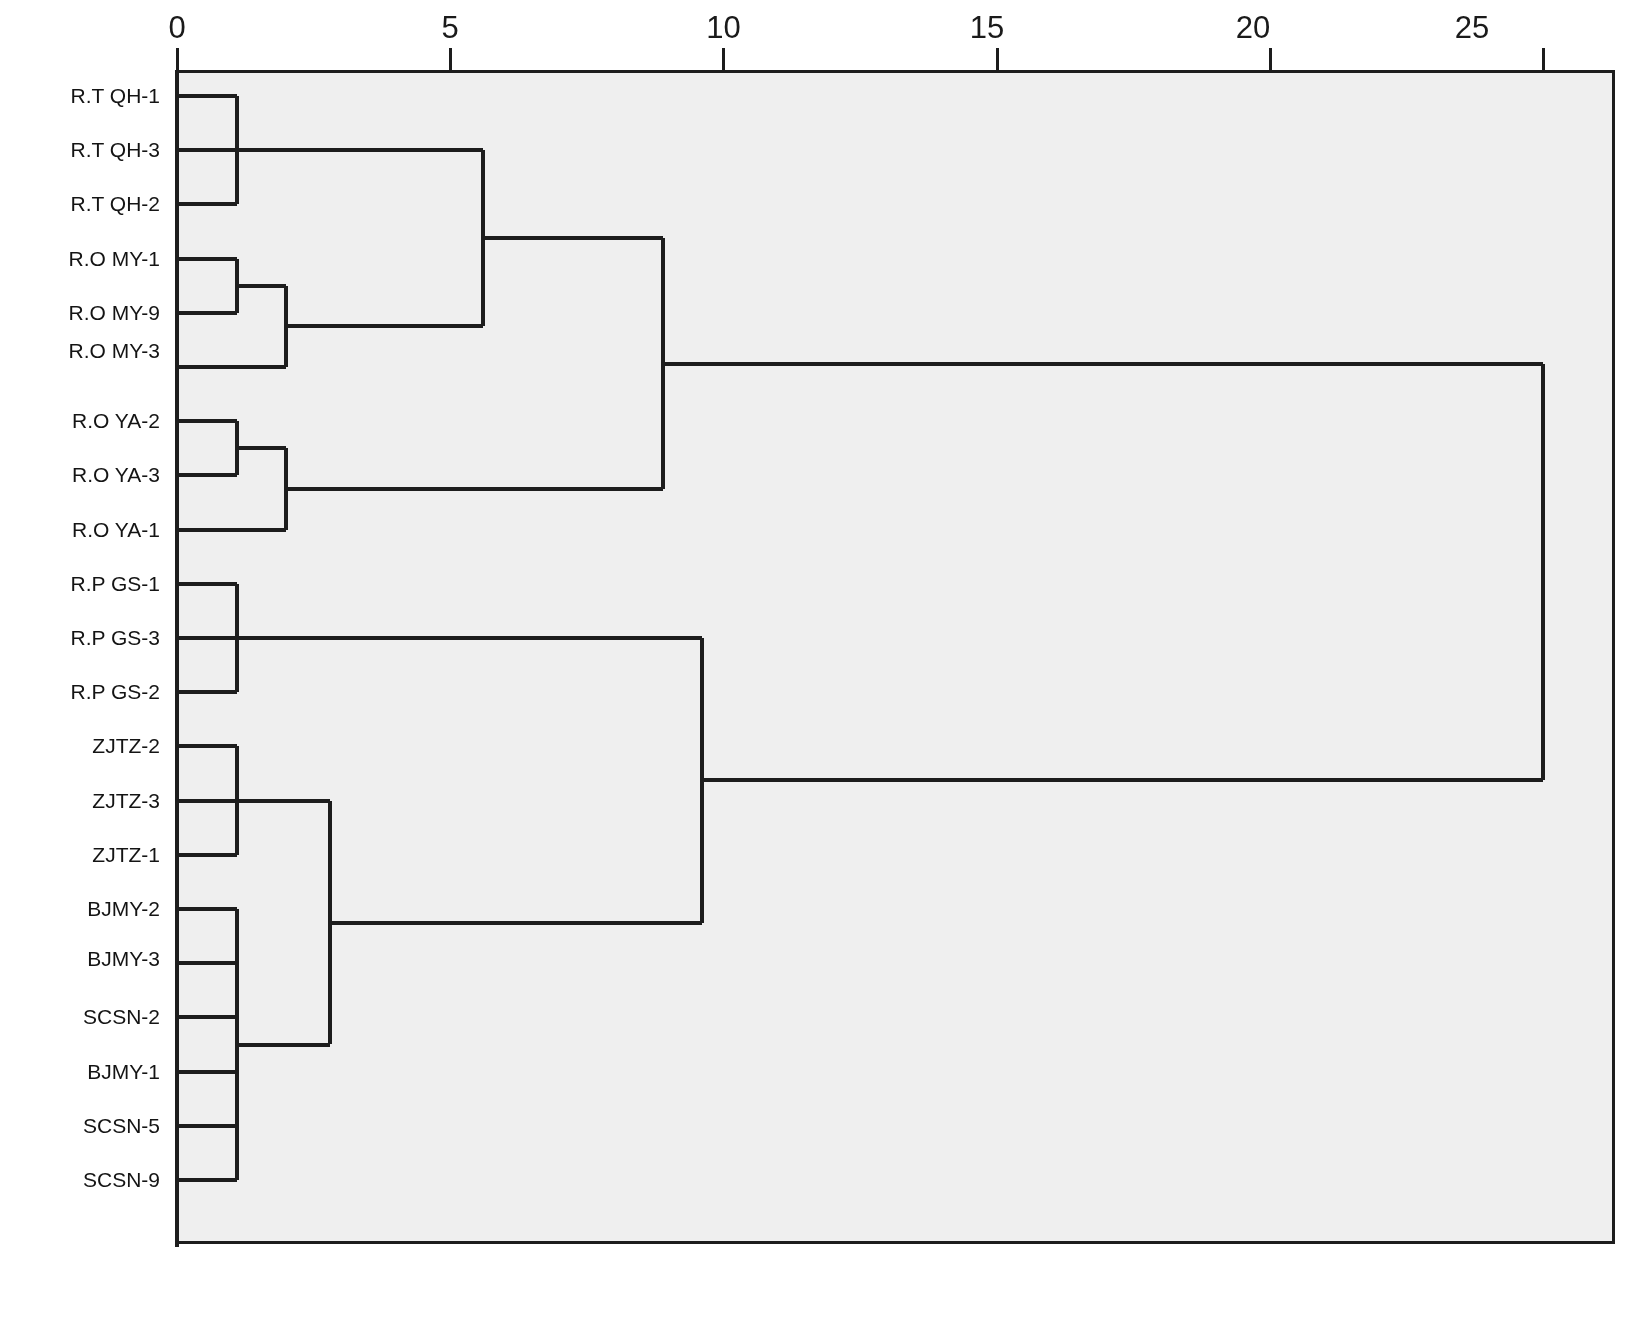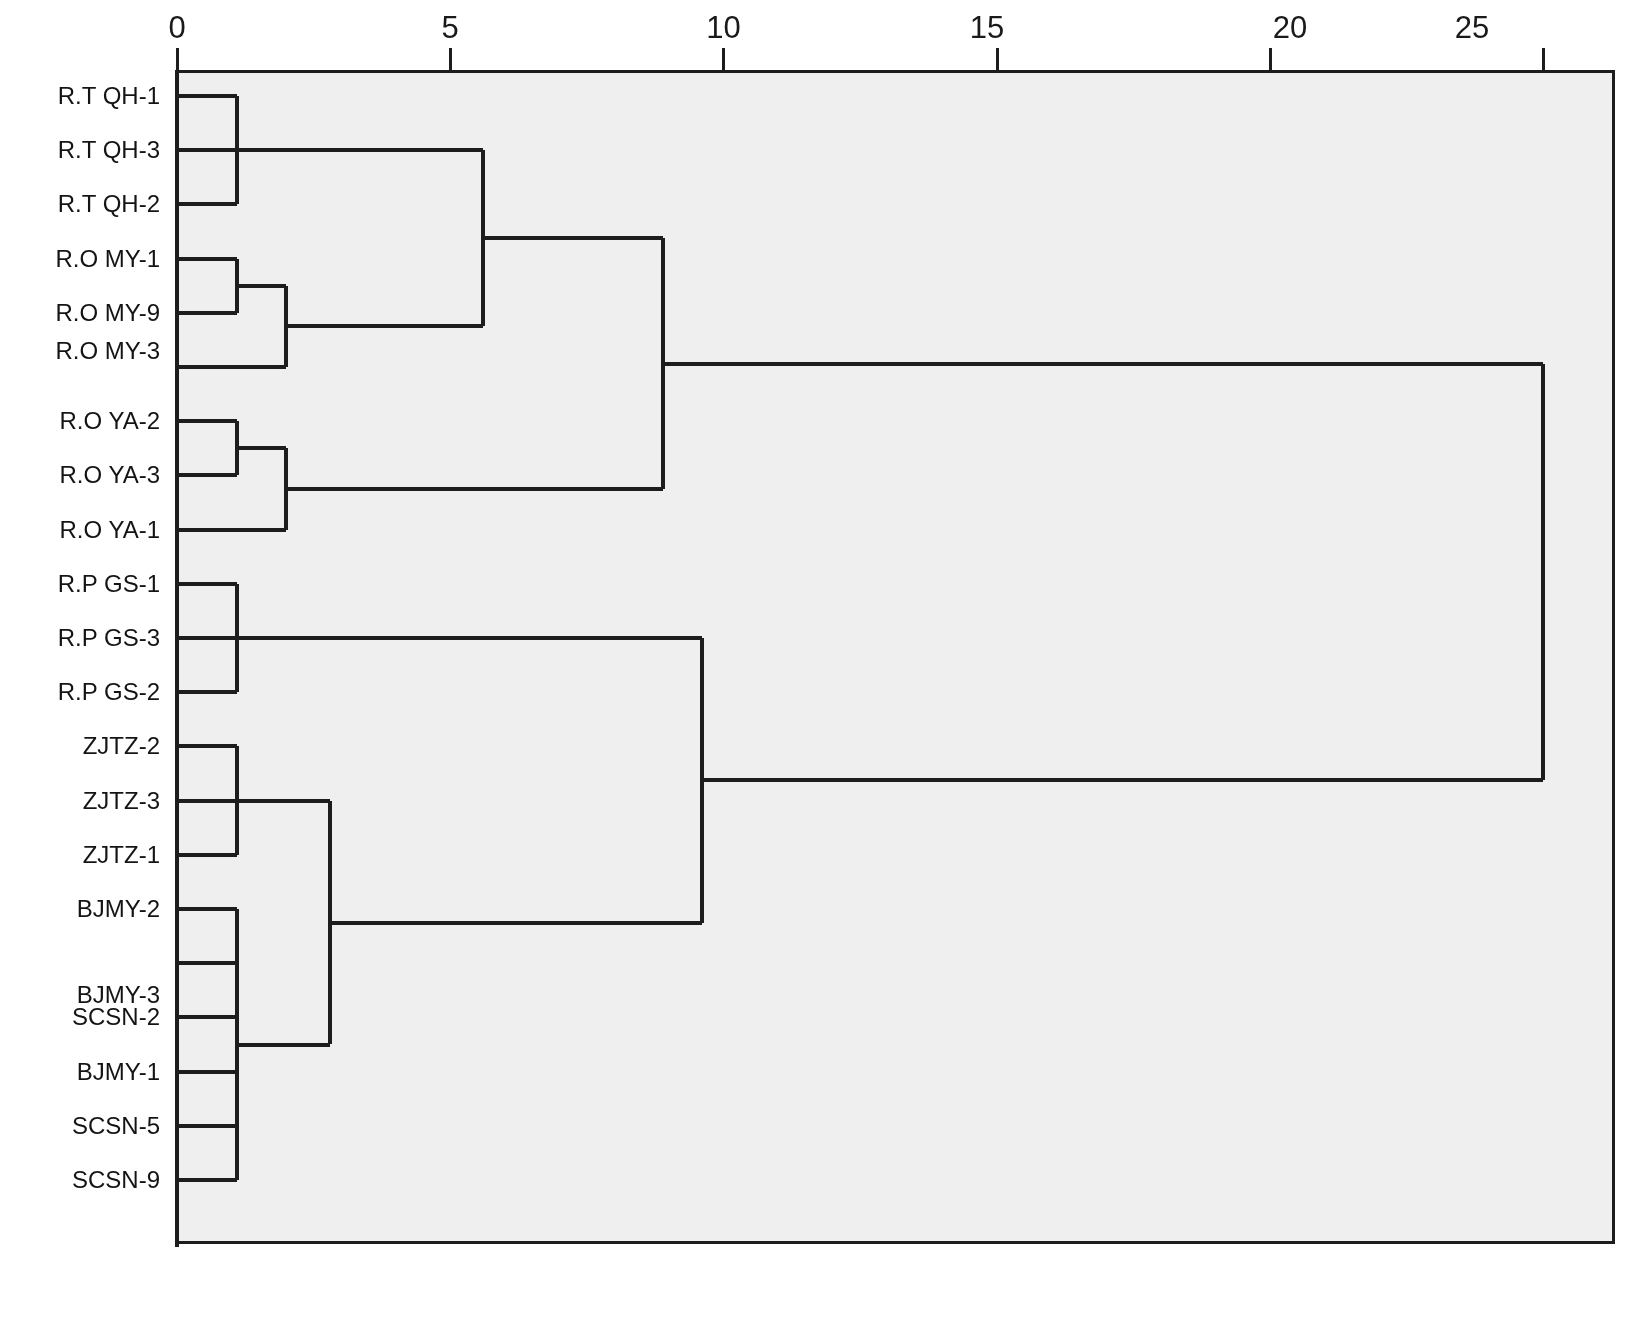--- a/index.html
+++ b/index.html
@@ -36,21 +36,21 @@
   }
   
   .spine{
     position:absolute;left:175px;top:70px;width:4px;height:1177px;background:#1d1d1d;
   }
 
   
   .labels{position:absolute;left:0;top:70px;width:172px;height:1180px;}
   .leaf-label{
     position:absolute;right:12px;
-    font-size:24px;color:#141414;
+    font-size:21px;color:#141414;
     white-space:nowrap;
     transform:translateY(-50%);
     text-align:right;
   }
 
   
   .dendro{position:absolute;left:0;top:0;width:1641px;height:1319px;pointer-events:none;}
   .hline{position:absolute;height:4px;background:#1d1d1d;transform:translateY(-2px);}
   .vline{position:absolute;width:4px;background:#1d1d1d;transform:translateX(-2px);}
 </style>
@@ -61,21 +61,21 @@
 
   <div class="axis-area">
       <div class="tick-label" style="left: 177px;">0</div>
       <div class="tick-mark" style="left: 177px;"></div>
       <div class="tick-label" style="left: 450.2px;">5</div>
       <div class="tick-mark" style="left: 450.2px;"></div>
       <div class="tick-label" style="left: 723.4px;">10</div>
       <div class="tick-mark" style="left: 723.4px;"></div>
       <div class="tick-label" style="left: 987px;">15</div>
       <div class="tick-mark" style="left: 996.6px;"></div>
-      <div class="tick-label" style="left: 1290px;">20</div>
+      <div class="tick-label" style="left: 1253px;">20</div>
       <div class="tick-mark" style="left: 1269.8px;"></div>
       <div class="tick-label" style="left: 1472px;">25</div>
       <div class="tick-mark" style="left: 1543px;"></div>
     </div>
 
   <div class="panel"></div>
   <div class="spine"></div>
 
   <div class="labels">
       <div class="leaf-label" style="top: 26px;">R.T QH-1</div>
@@ -87,21 +87,21 @@
       <div class="leaf-label" style="top: 351.2px;">R.O YA-2</div>
       <div class="leaf-label" style="top: 405.4px;">R.O YA-3</div>
       <div class="leaf-label" style="top: 459.6px;">R.O YA-1</div>
       <div class="leaf-label" style="top: 513.8px;">R.P GS-1</div>
       <div class="leaf-label" style="top: 568px;">R.P GS-3</div>
       <div class="leaf-label" style="top: 622.2px;">R.P GS-2</div>
       <div class="leaf-label" style="top: 676.4px;">ZJTZ-2</div>
       <div class="leaf-label" style="top: 730.6px;">ZJTZ-3</div>
       <div class="leaf-label" style="top: 784.8px;">ZJTZ-1</div>
       <div class="leaf-label" style="top: 839px;">BJMY-2</div>
-      <div class="leaf-label" style="top: 925px;">BJMY-3</div>
+      <div class="leaf-label" style="top: 889px;">BJMY-3</div>
       <div class="leaf-label" style="top: 947.4px;">SCSN-2</div>
       <div class="leaf-label" style="top: 1001.6px;">BJMY-1</div>
       <div class="leaf-label" style="top: 1055.8px;">SCSN-5</div>
       <div class="leaf-label" style="top: 1110px;">SCSN-9</div>
     </div>
 
   <div class="dendro">
       <div class="hline" style="left: 177px; width: 60.104px; top: 96px;"></div>
       <div class="hline" style="left: 177px; width: 60.104px; top: 150.2px;"></div>
       <div class="hline" style="left: 177px; width: 60.104px; top: 204.4px;"></div>

